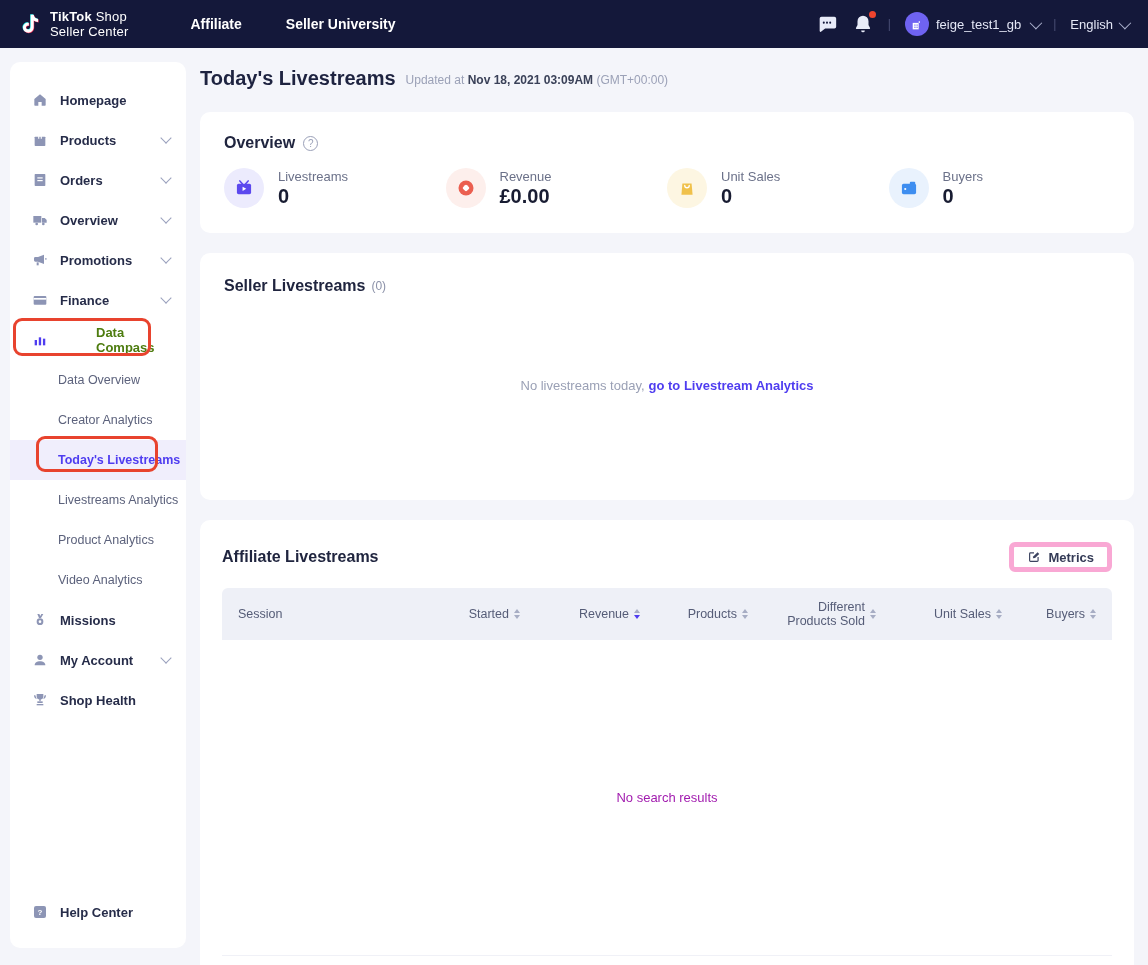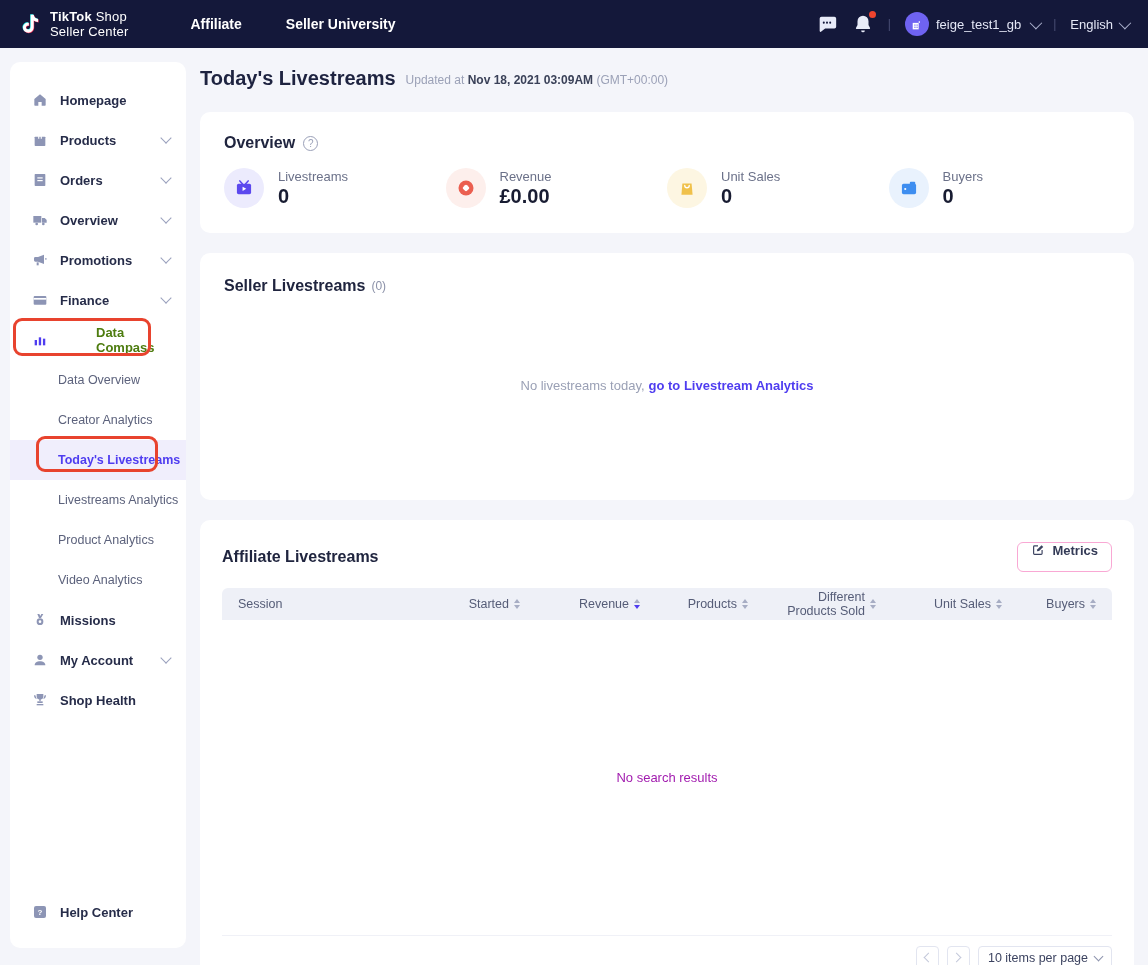--- a/index.html
+++ b/index.html
@@ -60,25 +60,25 @@
   .m-icon { width:40px; height:40px; border-radius:50%; display:flex; align-items:center; justify-content:center; }
   .m-label { font-size:13px; color:#6b7189; }
   .m-value { font-size:20px; font-weight:800; color:#181c32; margin-top:1px; }
 
   .seller-card { margin-top:20px; height:247px; padding:24px; display:flex; flex-direction:column; }
   .count-label { font-size:12px; color:#8b91a8; margin-left:6px; font-weight:400; }
   .empty-zone { flex:1; display:flex; align-items:center; justify-content:center; font-size:13px; color:#9aa0b5; }
   .empty-zone a { color:#4f3df0; font-weight:700; text-decoration:none; margin-left:4px; cursor:pointer; }
 
   .affiliate-card { margin-top:20px; height:500px; padding:22px 22px 0; }
-  .metrics-btn { margin-left:auto; display:flex; gap:7px; border:1px solid #f9a8d4; background:#fff; border-radius:6px; height:30px; padding:0 13px; font-size:13px; font-weight:700; color:#333a56; cursor:pointer; font-family:inherit; }
+  .metrics-btn { margin-left:auto; display:flex; align-items:center; gap:7px; border:5px solid #f9a8d4; background:#fff; border-radius:6px; height:30px; padding:0 13px; font-size:13px; font-weight:700; color:#333a56; cursor:pointer; font-family:inherit; }
   .metrics-btn .b-icon { width:14px; height:14px; color:#3c4360; }
 
   .table { margin-top:16px; }
-  .thead { display:flex; align-items:center; height:32px; background:#eef0f7; border-radius:6px 6px 0 0; font-size:12.5px; color:#555c77; padding:0 16px; }
+  .thead { display:flex; align-items:center; height:52px; background:#eef0f7; border-radius:6px 6px 0 0; font-size:12.5px; color:#555c77; padding:0 16px; }
   .th { display:flex; align-items:center; justify-content:flex-end; text-align:right; gap:5px; line-height:1.15; }
   .th.first { flex:1; justify-content:flex-start; text-align:left; }
   .sorter { display:inline-flex; flex-direction:column; gap:2px; }
   .car-up { width:0; height:0; border-left:3.5px solid transparent; border-right:3.5px solid transparent; border-bottom:4.5px solid #a7adc4; }
   .car-dn { width:0; height:0; border-left:3.5px solid transparent; border-right:3.5px solid transparent; border-top:4.5px solid #a7adc4; }
   .car-dn.active { border-top-color:#4f3df0; }
   .tbody { height:316px; border-bottom:1px solid #f0f1f7; display:flex; align-items:center; justify-content:center; font-size:13px; color:#a21caf; background:#fff; }
   .pager { display:flex; align-items:center; justify-content:flex-end; gap:8px; margin-top:10px; }
   .pg-btn { width:23px; height:23px; border:1px solid #e2e5f0; border-radius:4px; background:#fff; display:flex; align-items:center; justify-content:center; cursor:pointer; }
   .pg-btn .pchev { width:7px; height:7px; border-right:1.5px solid #c3c8da; border-bottom:1.5px solid #c3c8da; }

